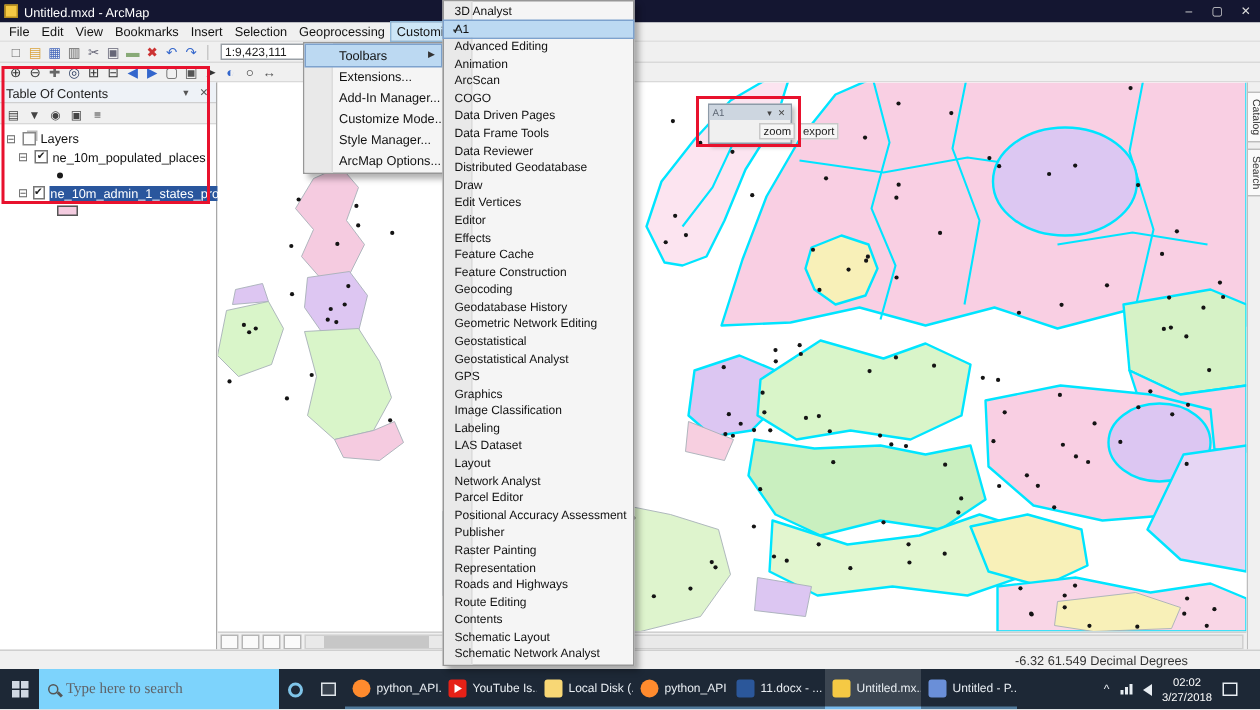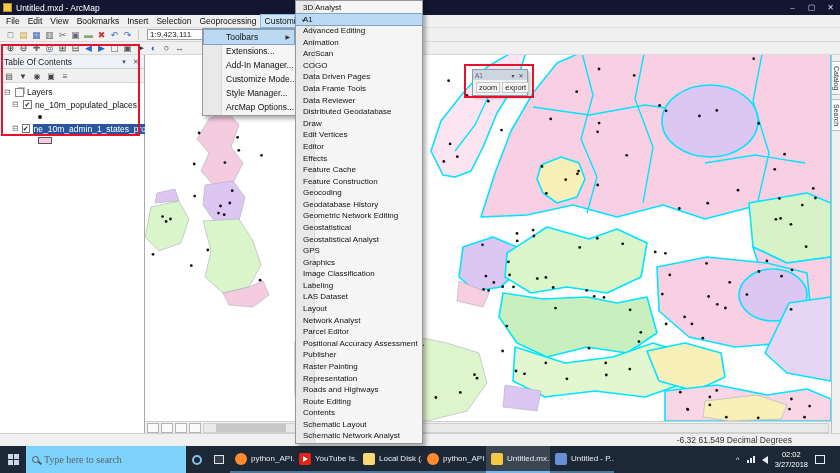--- a/index.html
+++ b/index.html
@@ -69,21 +69,21 @@
   .hscroll { flex:1; height:10px; background:#e9e9e9; margin:0 2px; position:relative; border:1px solid #d0d0d0; }
   .hthumb { position:absolute; left:12px; top:0; width:70px; height:8px; background:#c7c7c7; }
 
   
   .float-a1 { position:absolute; left:327px; top:14px; width:56px; background:#f0f0f0;
     border:1px solid #8d9aa8; box-shadow:2px 2px 3px rgba(0,0,0,.25); z-index:20; }
   .float-a1 .head { height:10px; background:#cdd6e0; display:flex; align-items:center; font-size:6.5px;
     color:#5d6774; padding:0 2px; }
   .float-a1 .head .ht { flex:1; }
   .float-a1 .head .hb { width:8px; text-align:center; font-size:6px; color:#444; }
-  .float-a1 .body { display:flex; gap:2px; padding:2px 3px; }
+  .float-a1 .body { display:flex; gap:2px; padding:2px 3px;margin-left:30px; }
   .float-a1 .fbtn { font-size:7.5px; color:#222; background:#f6f6f6; border:1px solid #c8c8c8; padding:0 2px; }
 
   
   .right-strip { width:9px; background:#f0f0f0; border-left:1px solid #bdbdbd; padding-top:6px; }
   .vtab { writing-mode:vertical-rl; font-size:7px; color:#333; background:#fafafa; border:1px solid #bdbdbd;
     border-left:none; padding:4px 0; margin-bottom:4px; width:9px; text-align:center; }
 
   
   .statusbar { position:absolute; left:0; right:0; bottom:27px; height:13px; background:#f0f0f0;
     border-top:1px solid #cfcfcf; display:flex; align-items:center; justify-content:flex-end;
@@ -547,20 +547,24 @@
         <div class="tb-app" data-icon="folder">
           <span class="app-ic"></span>
           <span>Local Disk (...</span>
         </div>
 
         <div class="tb-app" data-icon="browser">
           <span class="app-ic"></span>
           <span>python_API</span>
         </div>
 
+        <div class="tb-app" data-icon="word">
+          <span class="app-ic"></span>
+          <span>11.docx - ...</span>
+        </div>
 
         <div class="tb-app active" data-icon="arcmap">
           <span class="app-ic"></span>
           <span>Untitled.mx...</span>
         </div>
 
         <div class="tb-app" data-icon="paint">
           <span class="app-ic"></span>
           <span>Untitled - P...</span>
         </div>

